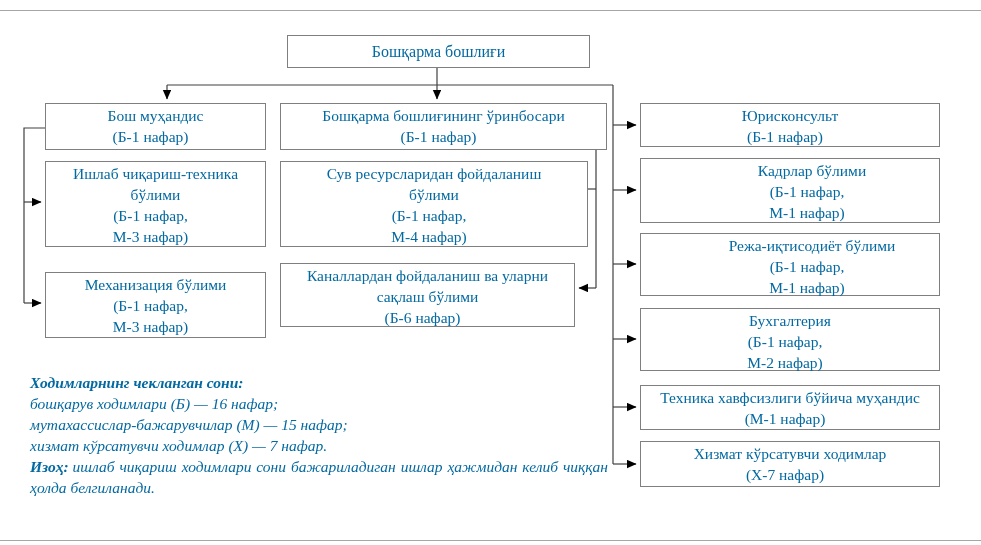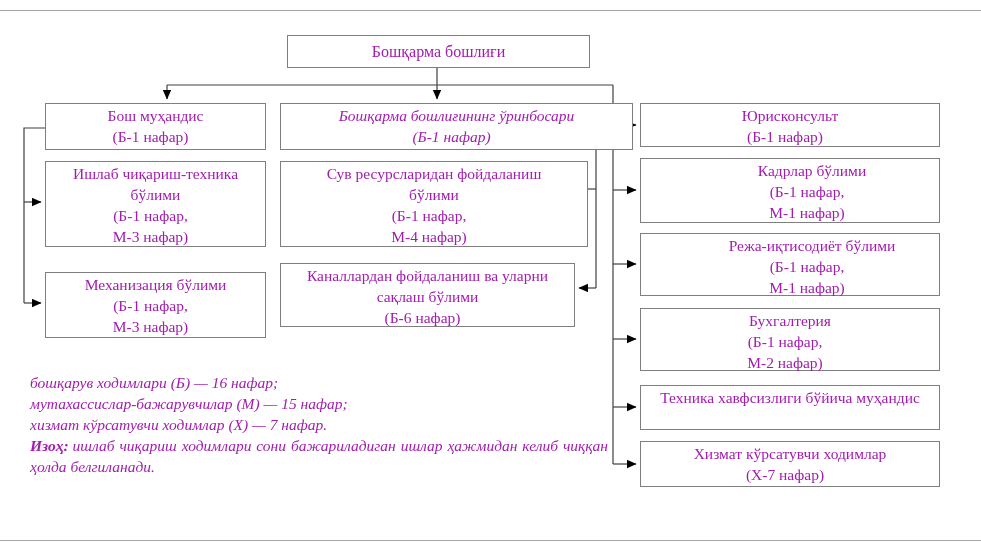--- a/index.html
+++ b/index.html
@@ -1,21 +1,21 @@
 <!DOCTYPE html>
 <html><head>
 <meta charset="utf-8">
 <style>
   html,body{margin:0;padding:0;background:#fff;}
   #canvas{
     position:relative;
     width:981px;height:545px;
     background:#ffffff;
     font-family:"Liberation Serif","DejaVu Serif",serif;
-    color:#a21caf;
+    color:#0369a1;
     overflow:hidden;
   }
   .frame-line{position:absolute;left:0;width:981px;height:0;border-top:1px solid #a6a6a6;}
   .box{
     position:absolute;
     border:1px solid #7f7f7f;
     background:#fff;
     box-sizing:border-box;
     font-size:15.5px;
     line-height:21px;
@@ -95,21 +95,21 @@
 бўлими</div>
     <div class="count">(Б-1 нафар,
 М-3 нафар)</div>
   </div>
   <div class="box" style="left:45px;top:272px;width:221px;height:66px;">
     <div class="title">Механизация бўлими</div>
     <div class="count">(Б-1 нафар,
 М-3 нафар)</div>
   </div>
 
-  <div class="box" style="left:280px;top:103px;width:353px;height:47px;font-style:italic;">
+  <div class="box" style="left:280px;top:103px;width:327px;height:47px;">
     <div class="title">Бошқарма бошлиғининг ўринбосари</div>
     <div class="count">(Б-1 нафар)</div>
   </div>
   <div class="box" style="left:280px;top:161px;width:308px;height:86px;">
     <div class="title">Сув ресурсларидан фойдаланиш
 бўлими</div>
     <div class="count">(Б-1 нафар,
 М-4 нафар)</div>
   </div>
   <div class="box" style="left:280px;top:263px;width:295px;height:64px;">
@@ -132,26 +132,28 @@
     <div class="count">(Б-1 нафар,
 М-1 нафар)</div>
   </div>
   <div class="box" style="left:640px;top:308px;width:300px;height:63px;">
     <div class="title">Бухгалтерия</div>
     <div class="count">(Б-1 нафар,
 М-2 нафар)</div>
   </div>
   <div class="box" style="left:640px;top:385px;width:300px;height:45px;">
     <div class="title">Техника хавфсизлиги бўйича муҳандис</div>
+    <div class="count">(М-1 нафар)</div>
   </div>
   <div class="box" style="left:640px;top:441px;width:300px;height:46px;">
     <div class="title">Хизмат кўрсатувчи ходимлар</div>
     <div class="count">(Х-7 нафар)</div>
   </div>
 
   <div class="footnote">
+    <div class="fn-head">Ходимларнинг чекланган сони:</div>
     <div>бошқарув ходимлари (Б) — 16 нафар;</div>
     <div>мутахассислар-бажарувчилар (М) — 15 нафар;</div>
     <div>хизмат кўрсатувчи ходимлар (Х) — 7 нафар.</div>
     <div class="fn-note"><span class="note-label">Изоҳ:</span><span>ишлаб чиқариш ходимлари сони бажариладиган ишлар ҳажмидан келиб чиққан ҳолда белгиланади.</span></div>
   </div>
 
 </div>
 
 </body></html>

